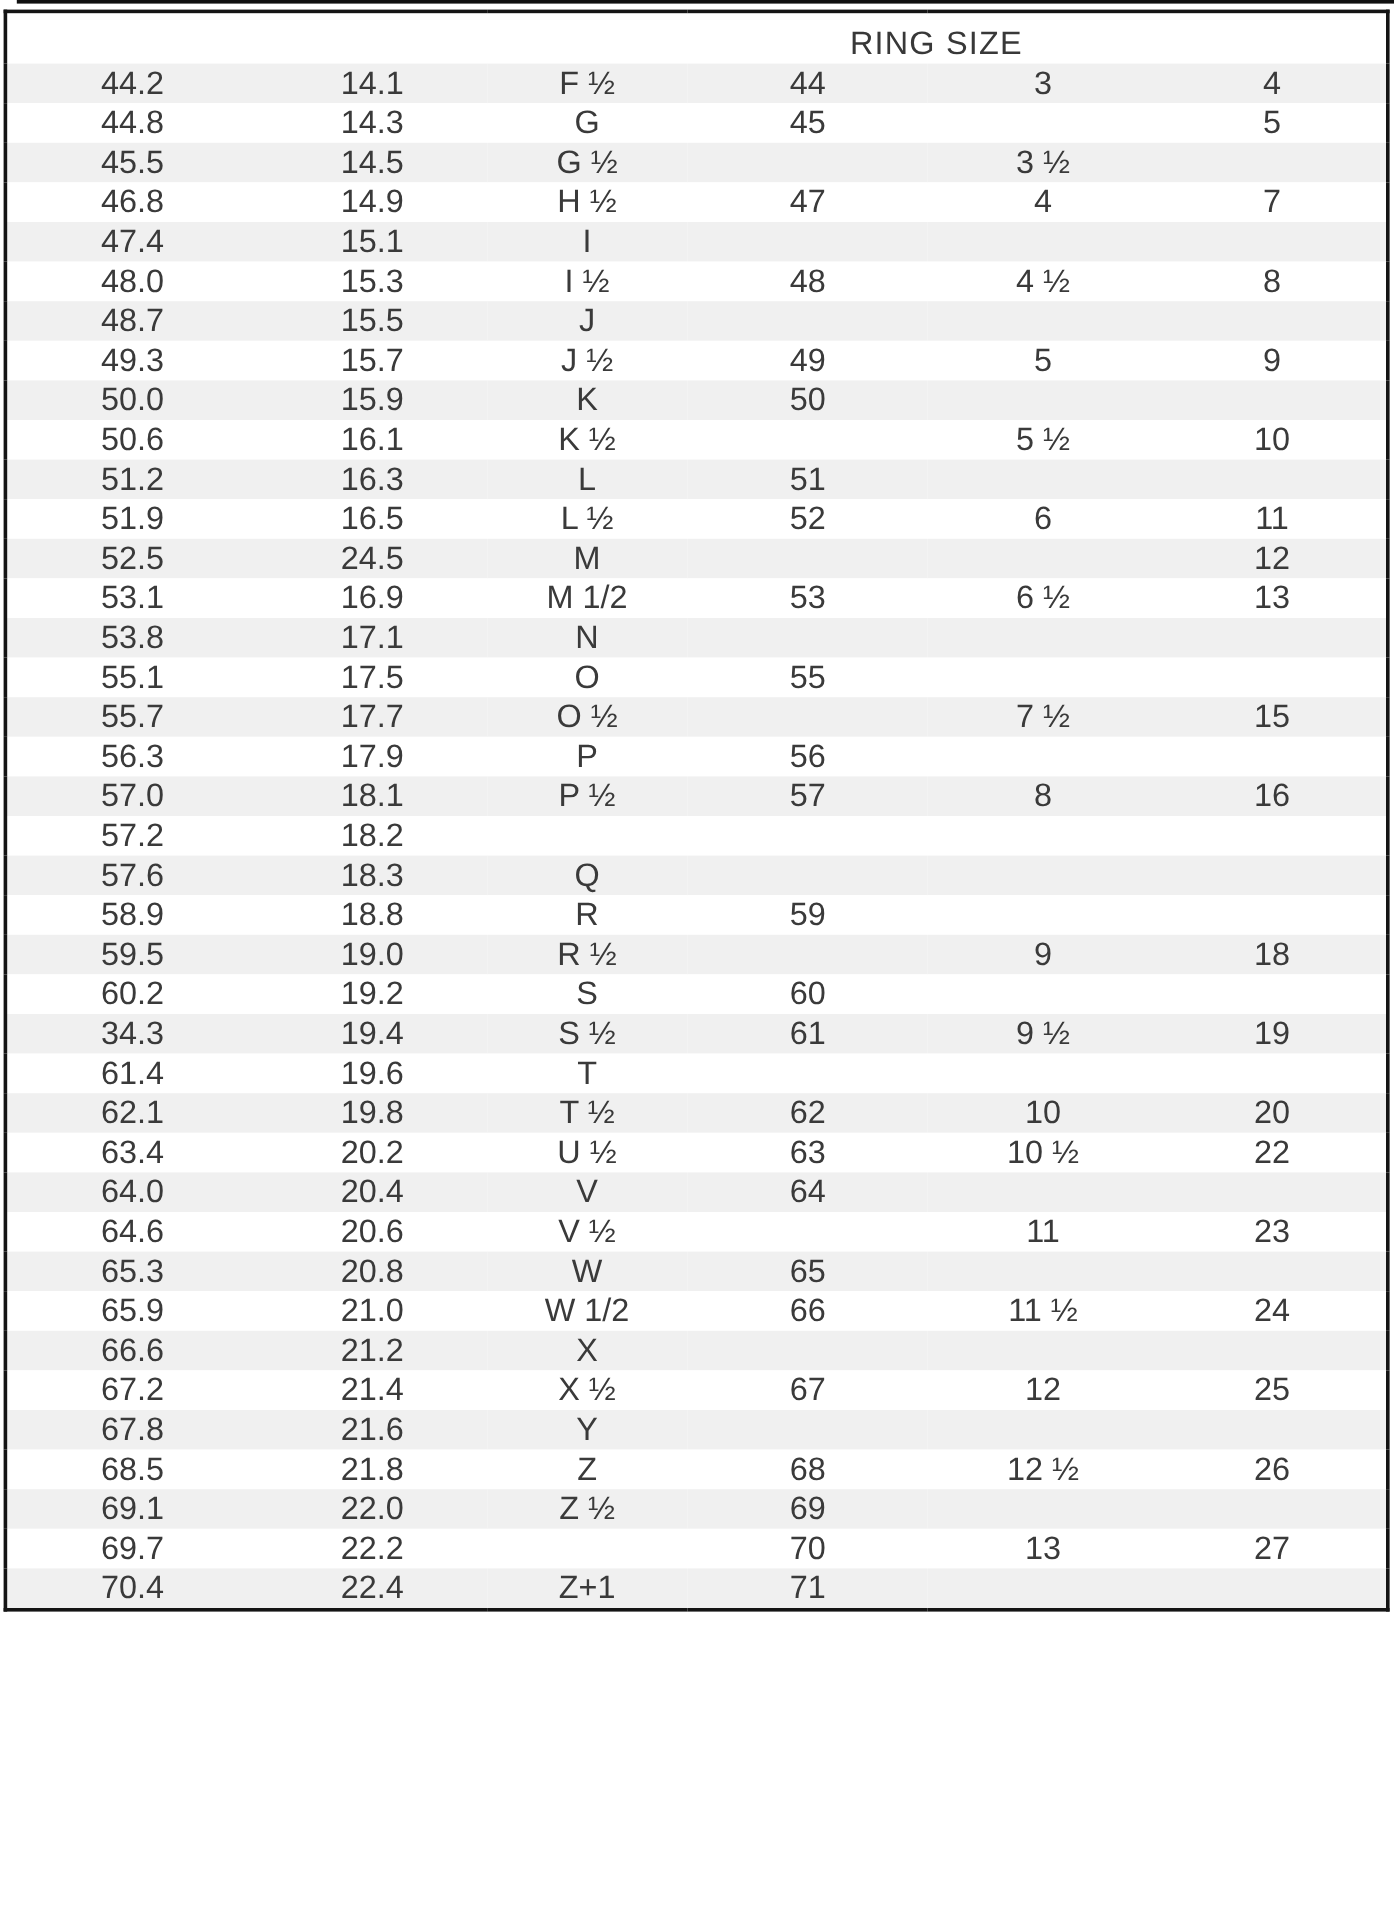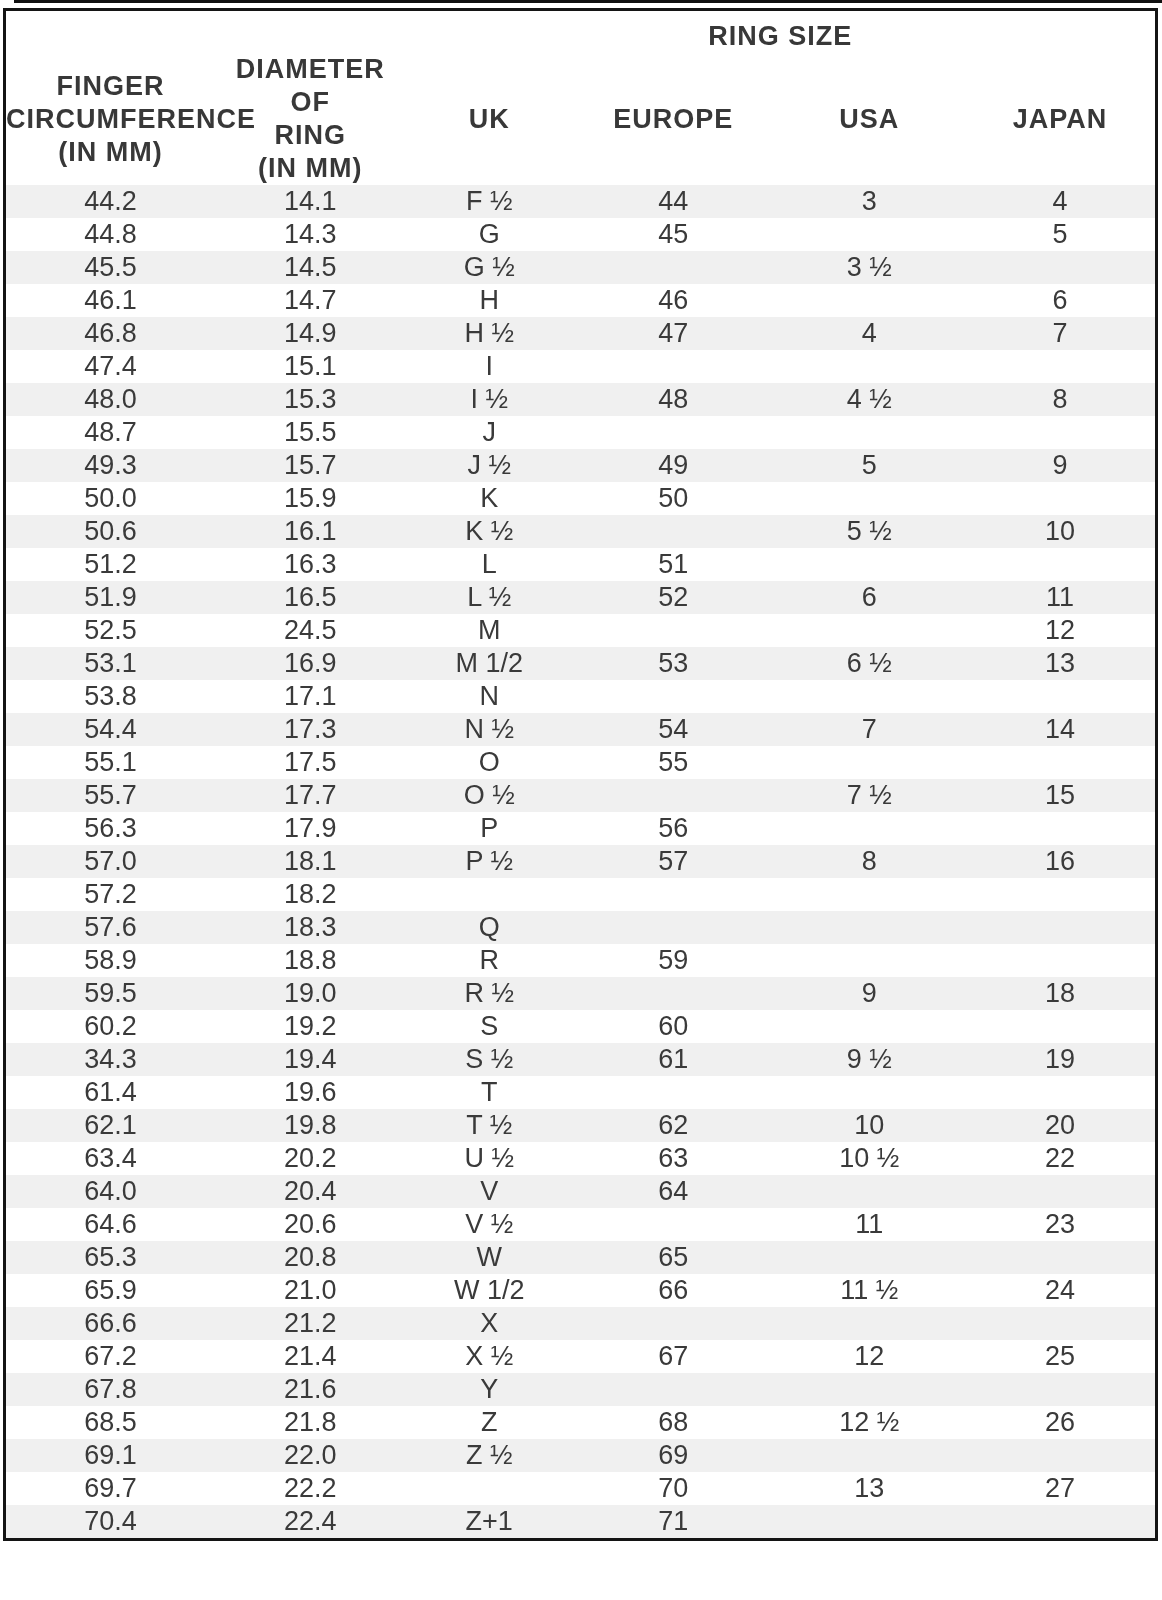--- a/index.html
+++ b/index.html
@@ -32,21 +32,21 @@
     background: #ffffff;
   }
   col.c1 { width: 210px; }
   col.c2 { width: 190px; }
   col.c3 { width: 167px; }
   col.c4 { width: 200px; }
   col.c5 { width: 191px; }
   col.c6 { width: 191px; }
 
   thead th {
-    font-weight: bold;
+    font-weight: normal;
     font-size: 27px;
     letter-spacing: 1px;
     text-align: center;
     vertical-align: middle;
     white-space: pre-line;
     line-height: 33px;
     color: #383838;
     padding: 0;
   }
   tr.group-header-row th {
@@ -87,32 +87,20 @@
       <col class="c3">
       <col class="c4">
       <col class="c5">
       <col class="c6">
   </colgroup>
   <thead>
     <tr class="group-header-row">
       <th colspan="2"></th>
       <th colspan="4">RING SIZE</th>
     </tr>
-    <tr class="column-header-row">
-      <th>FINGER
-CIRCUMFERENCE
-(IN MM)</th>
-      <th>DIAMETER OF
-RING
-(IN MM)</th>
-      <th>UK</th>
-      <th>EUROPE</th>
-      <th>USA</th>
-      <th>JAPAN</th>
-    </tr>
   </thead>
   <tbody id="chart-body">
       <tr>
     <td>44.2</td>
     <td>14.1</td>
     <td>F ½</td>
     <td>44</td>
     <td>3</td>
     <td>4</td>
   </tr>
@@ -126,28 +114,20 @@
   </tr>
       <tr>
     <td>45.5</td>
     <td>14.5</td>
     <td>G ½</td>
     <td></td>
     <td>3 ½</td>
     <td></td>
   </tr>
       <tr>
-    <td>46.1</td>
-    <td>14.7</td>
-    <td>H</td>
-    <td>46</td>
-    <td></td>
-    <td>6</td>
-  </tr>
-      <tr>
     <td>46.8</td>
     <td>14.9</td>
     <td>H ½</td>
     <td>47</td>
     <td>4</td>
     <td>7</td>
   </tr>
       <tr>
     <td>47.4</td>
     <td>15.1</td>
@@ -230,28 +210,20 @@
   </tr>
       <tr>
     <td>53.8</td>
     <td>17.1</td>
     <td>N</td>
     <td></td>
     <td></td>
     <td></td>
   </tr>
       <tr>
-    <td>54.4</td>
-    <td>17.3</td>
-    <td>N ½</td>
-    <td>54</td>
-    <td>7</td>
-    <td>14</td>
-  </tr>
-      <tr>
     <td>55.1</td>
     <td>17.5</td>
     <td>O</td>
     <td>55</td>
     <td></td>
     <td></td>
   </tr>
       <tr>
     <td>55.7</td>
     <td>17.7</td>

